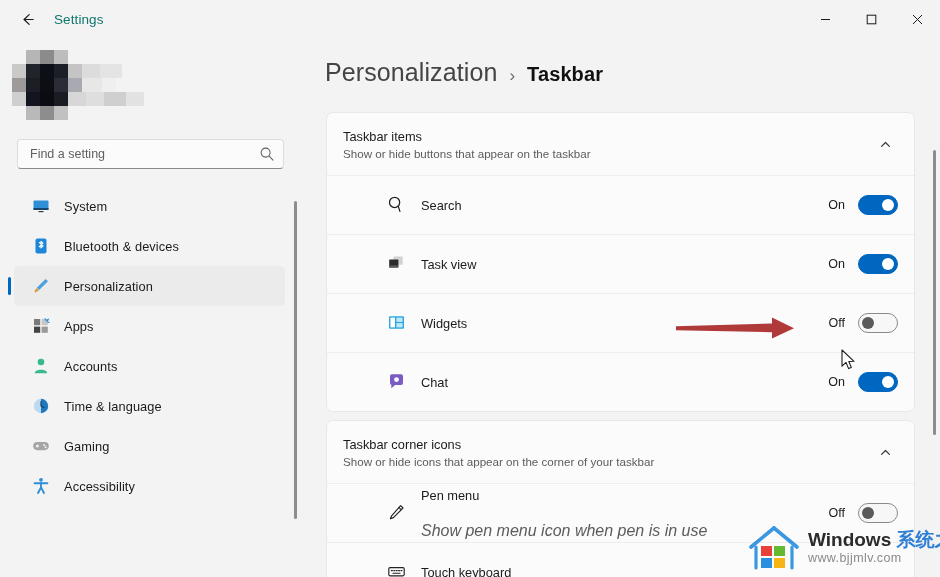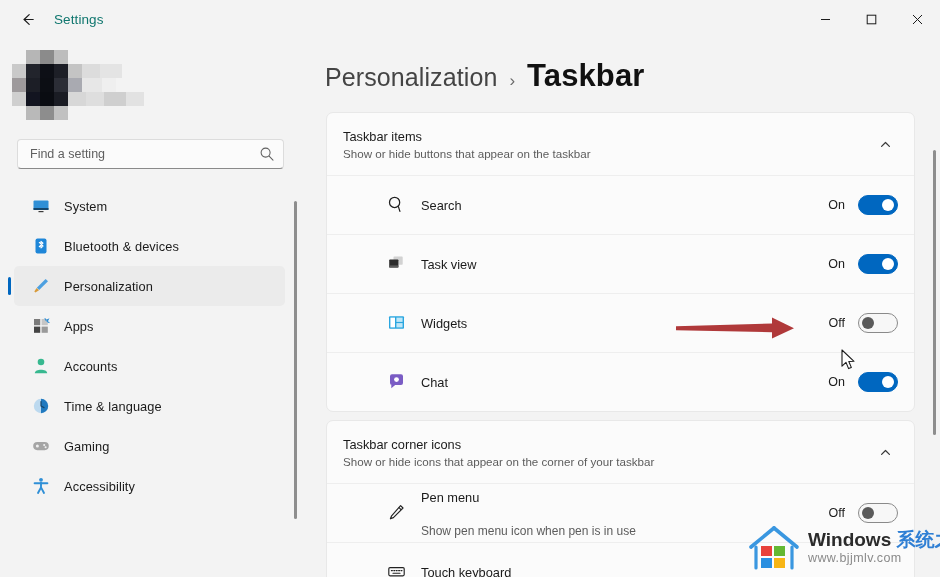--- a/index.html
+++ b/index.html
@@ -85,21 +85,21 @@
   .sb-thumb { width: 3px; height: 318px; background: #8d8d8d; border-radius: 2px; }
 
   
   .main { position: absolute; left: 305px; top: 38px; width: 635px; height: 539px; overflow: hidden; }
   .breadcrumb {
     position: absolute; left: 20px; top: 20px;
     display: flex; align-items: baseline; gap: 12px;
   }
   .crumb-parent { font-size: 25px; color: #444; letter-spacing: .1px; }
   .crumb-sep { font-size: 17px; color: #6a6a6a; }
-  .crumb-current { font-size: 31px; color: #111; font-weight: 600; letter-spacing: .1px; }
+  .crumb-current { font-size: 20px; color: #111; font-weight: 600; letter-spacing: .1px; }
 
   .card {
     position: absolute; left: 21px; width: 589px;
     background: #fbfbfb;
     border: 1px solid #e8e8e8;
     border-radius: 7px;
     overflow: hidden;
   }
   .card-head {
     height: 62px; display: flex; align-items: center; padding: 0 16px 0 16px;
@@ -112,21 +112,21 @@
 
   .row {
     height: 59px; display: flex; align-items: center;
     padding: 0 16px 0 60px;
     border-top: 1px solid #eeeeee;
     cursor: pointer;
   }
   .row .r-ico { width: 20px; height: 20px; flex: 0 0 20px; margin-right: 14px; position: relative; }
   .row .r-txt { flex: 1; }
   .row .r-title { font-size: 12.8px; color: #1b1b1b; }
-  .row .r-sub { font-size: 12px; color: #5c5c5c; margin-top: 18px; }
+  .row .r-sub { font-size: 16px; color: #5c5c5c; margin-top: 18px; font-style: italic; }
   .row .r-state { font-size: 12.5px; color: #1b1b1b; margin-right: 13px; }
 
   .toggle {
     width: 40px; height: 20px; border-radius: 10px; position: relative;
     flex: 0 0 40px; cursor: pointer;
   }
   .toggle.on { background: #0067c0; border: 1px solid #0067c0; }
   .toggle.on .knob {
     position: absolute; right: 3px; top: 3px;
     width: 12px; height: 12px; border-radius: 50%; background: #ffffff;

